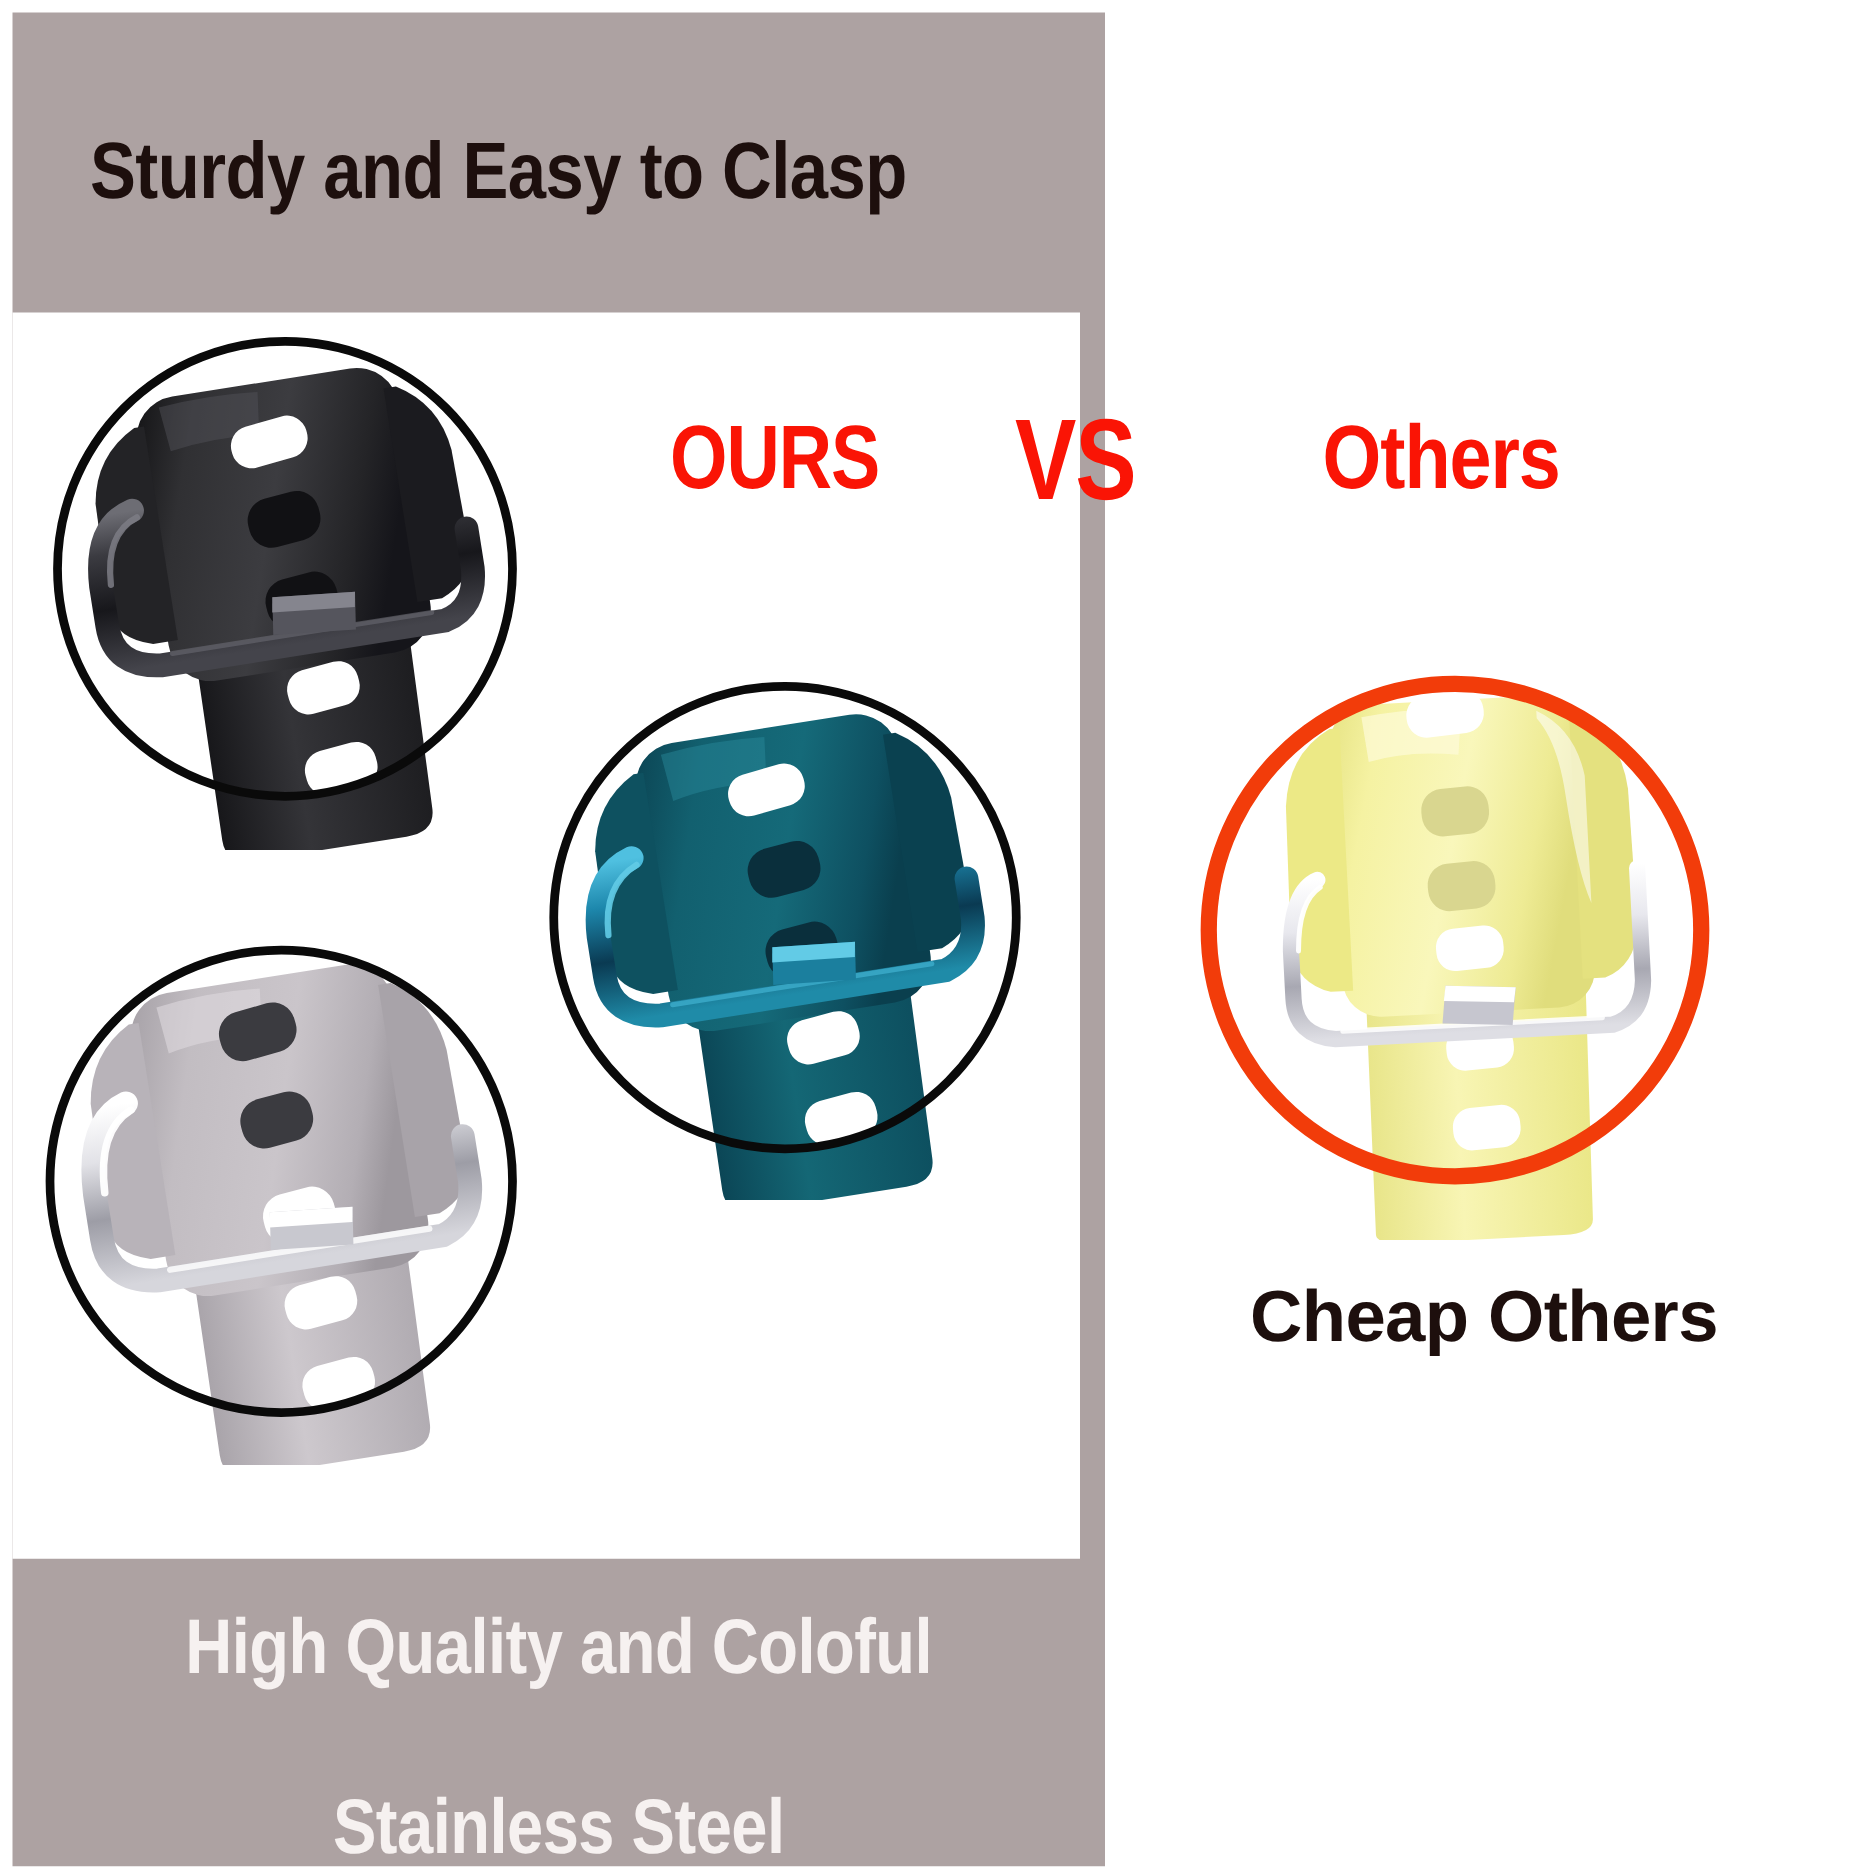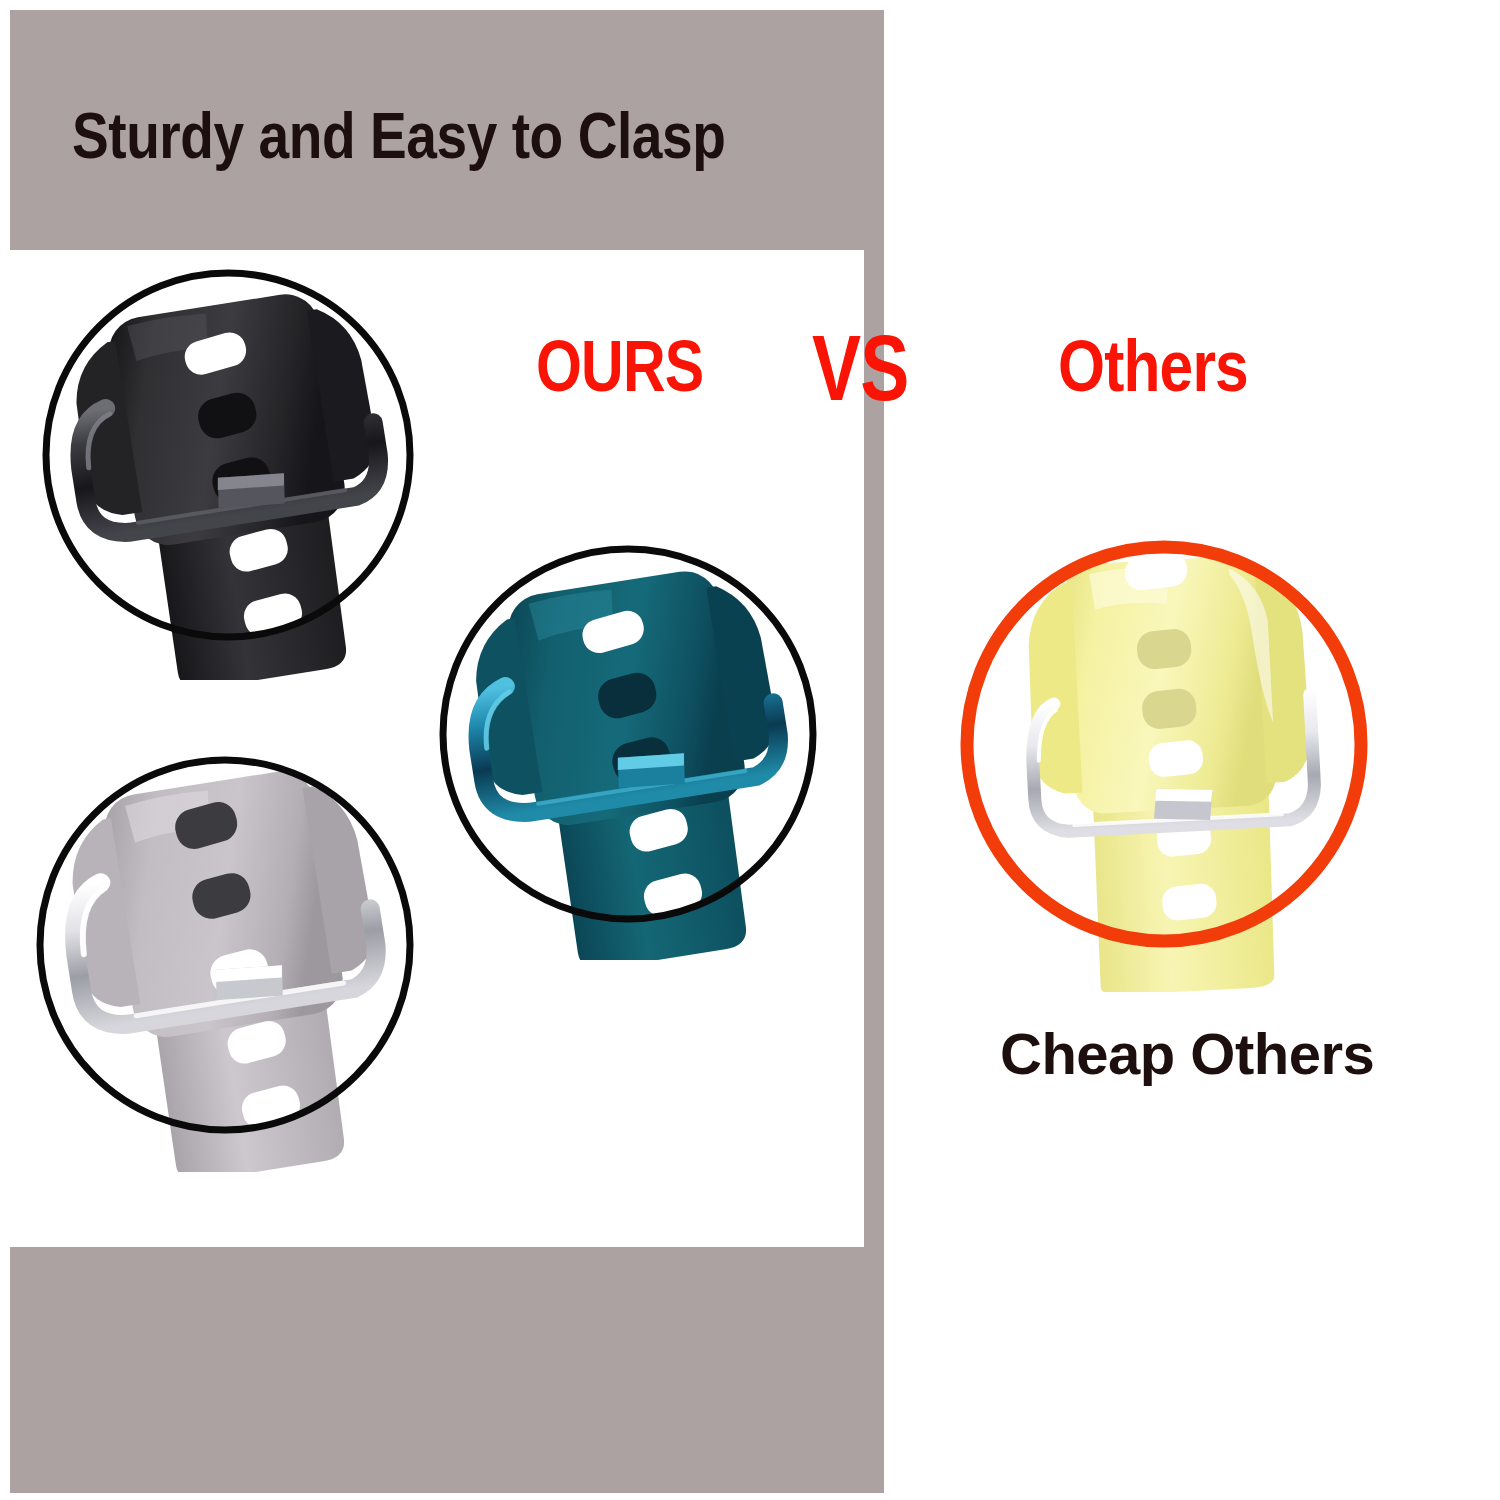--- a/index.html
+++ b/index.html
@@ -346,14 +346,18 @@
       <circle cx="226" cy="252" r="197" fill="none" stroke="#f23c0a" stroke-width="13"></circle>
     </svg>
   </div>
 
   <div class="cmp-label cmp-ours">OURS</div>
   <div class="cmp-label cmp-vs">VS</div>
   <div class="cmp-label cmp-others">Others</div>
 
   <div class="cheap-caption">Cheap Others</div>
 
+  <div class="footer-wrap">
+    <div class="footer-line l1">High Quality and Coloful</div>
+    <div class="footer-line l2">Stainless Steel</div>
+  </div>
 
 </div>
 
 </body></html>

